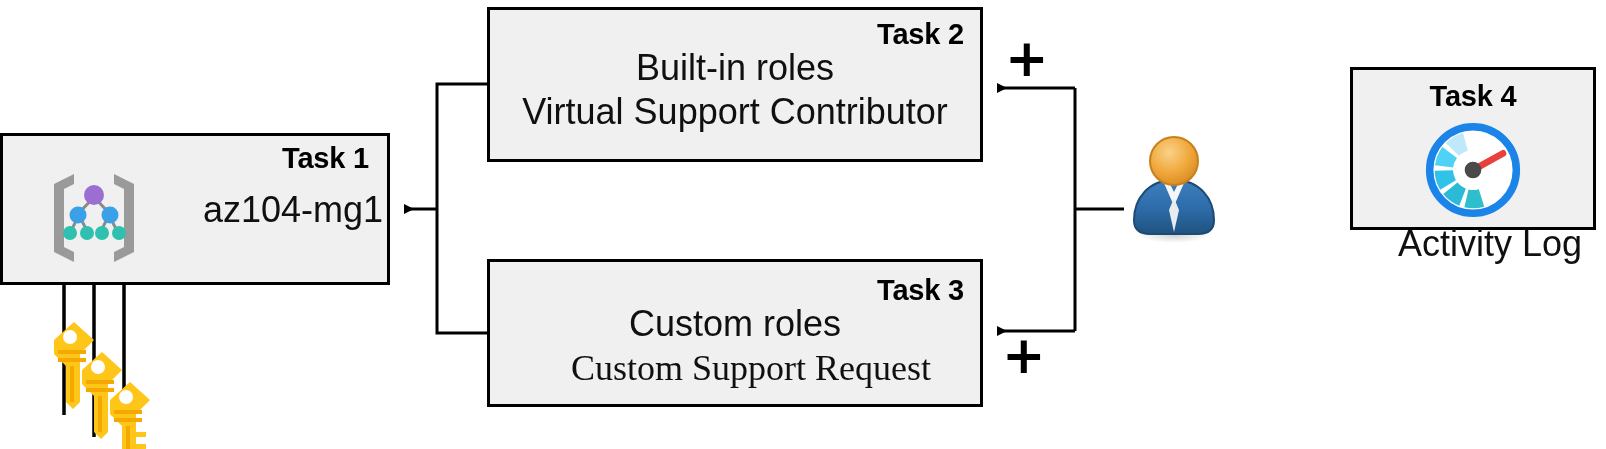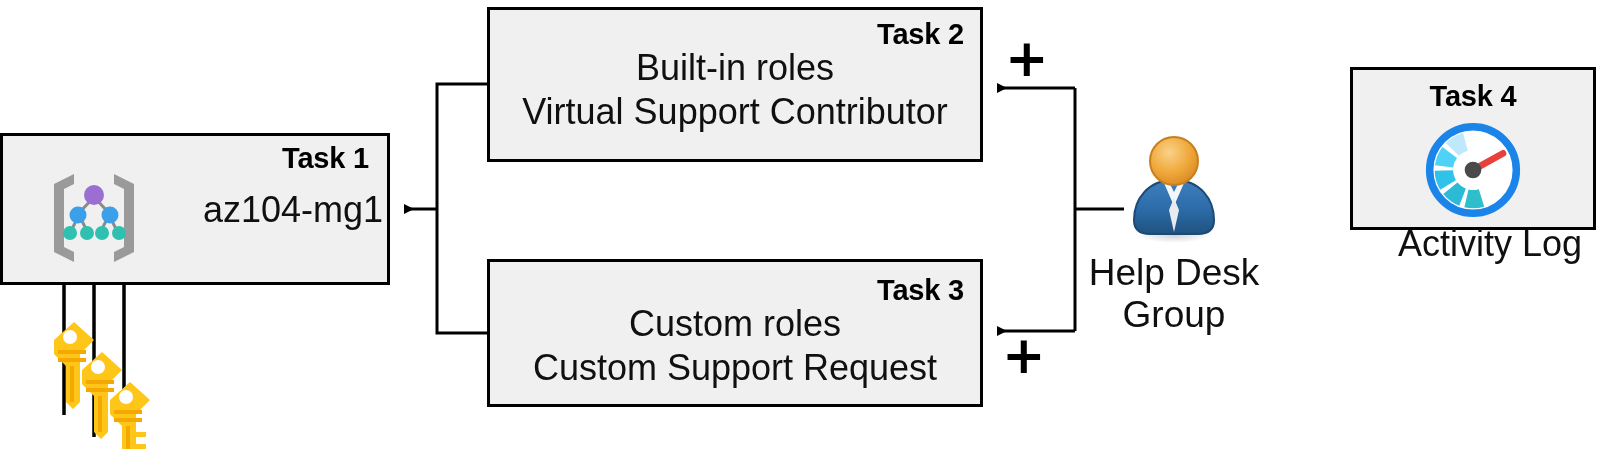--- a/index.html
+++ b/index.html
@@ -48,21 +48,21 @@
   
   #task2 { left: 487px; top: 7px; width: 496px; height: 155px; }
   #task2-label { right: 16px; top: 8px; }
   #task2-line1 { left: 0px; top: 36px; width: 490px; }
   #task2-line2 { left: 0px; top: 80px; width: 490px; }
 
   
   #task3 { left: 487px; top: 259px; width: 496px; height: 148px; }
   #task3-label { right: 16px; top: 12px; }
   #task3-line1 { left: 0px; top: 40px; width: 490px; }
-  #task3-line2 { left: 0px; top: 84px; width: 490px; }
+  #task3-line2 { left: 16px; top: 84px; width: 490px; font-family: Liberation Serif, serif; }
 
   
   #task4 { left: 1350px; top: 67px; width: 246px; height: 163px; }
   #task4-label { left: 0; top: 10px; width: 240px; text-align: center; }
   #task4-name { left: 0px; top: 152px; width: 240px; font-size: 36px; padding-left: 34px; }
   #gauge-wrap {
     position: absolute;
     left: 60px; top: 50px;
     width: 120px; height: 100px;
   }
@@ -229,24 +229,20 @@
 
       <path d="M50,44 C76,44 90,63 90,84 C90,94 84,98 74,98 L26,98 C16,98 10,94 10,84 C10,63 24,44 50,44 Z" fill="url(#bodyG)" stroke="#1B4A75" stroke-width="2"></path>
 
       <path d="M40,47 L50,70 L60,47 L56,44 L50,56 L44,44 Z" fill="#F4F6F8"></path>
 
       <path d="M50,62 L45,74 L50,96 L55,74 Z" fill="#E8ECF0"></path>
 
       <circle cx="50" cy="25" r="24" fill="url(#headG)" stroke="#C8801C" stroke-width="2"></circle>
     </svg>
   </div>
-  <div id="user-caption">
-    <div>Help Desk</div>
-    <div>Group</div>
-  </div>
 
   <div class="task-box" id="task4">
     <span class="task-label" id="task4-label">Task 4</span>
 
     <div id="gauge-wrap">
       <svg viewBox="0 0 120 120" width="120" height="100" xmlns="http://www.w3.org/2000/svg">
         <circle cx="60" cy="60" r="52" fill="#FFFFFF" stroke="#1B84E8" stroke-width="9"></circle>
         <g transform="translate(60,60)">
 
           <path d="M-46,0 A46,46 0 0,1 -39.8,-23 L-20.8,-12 A24,24 0 0,0 -24,0 Z" fill="#BFE9FB" transform="rotate(45)"></path>

